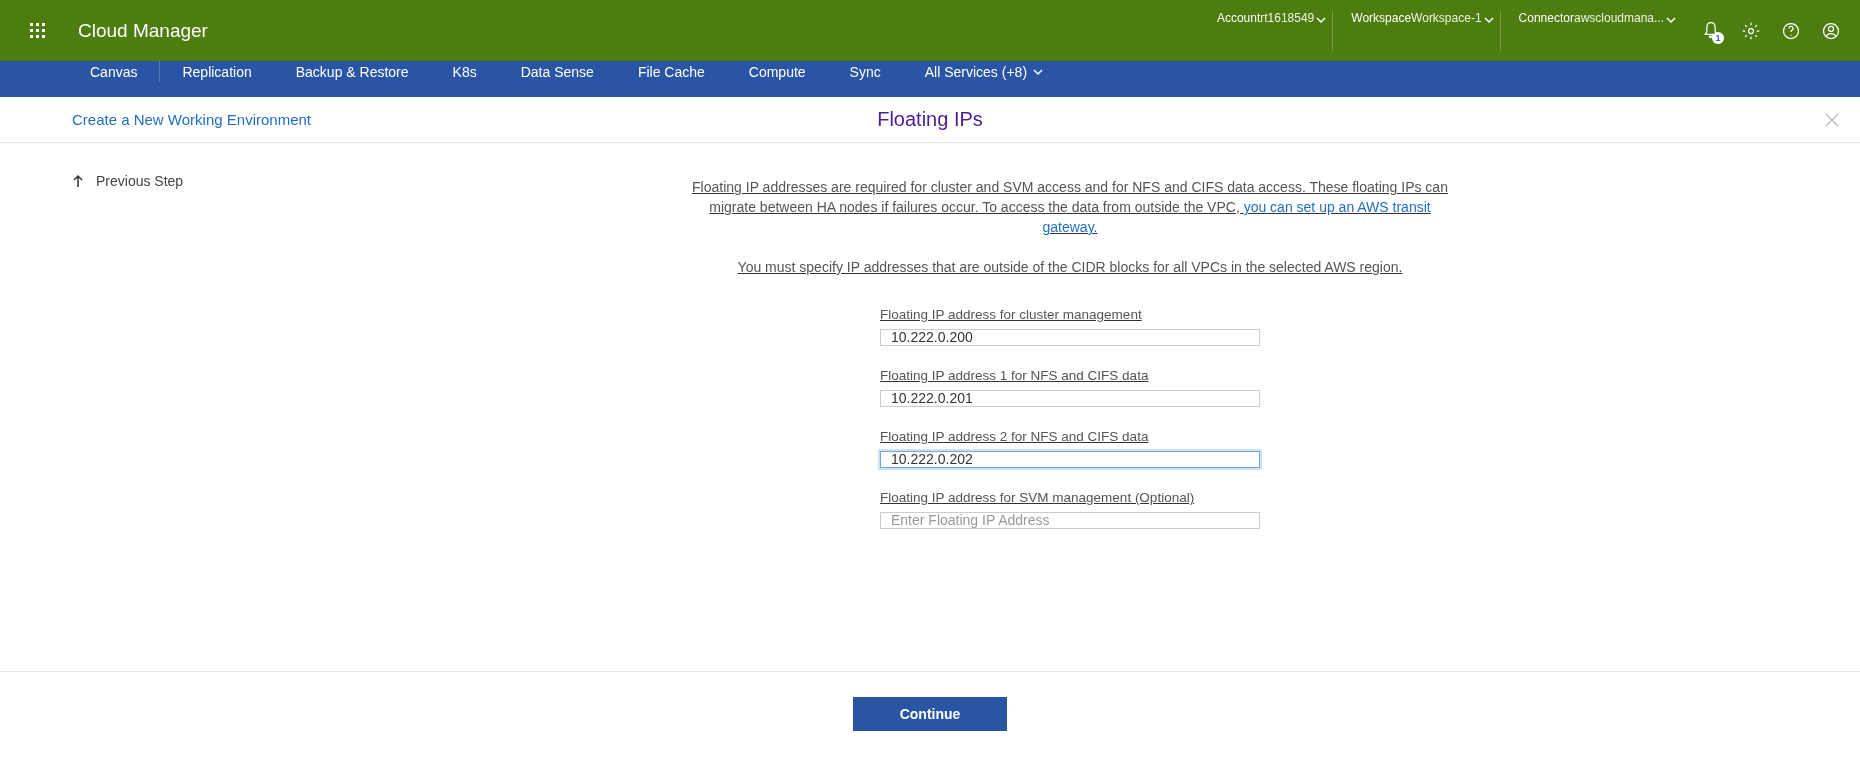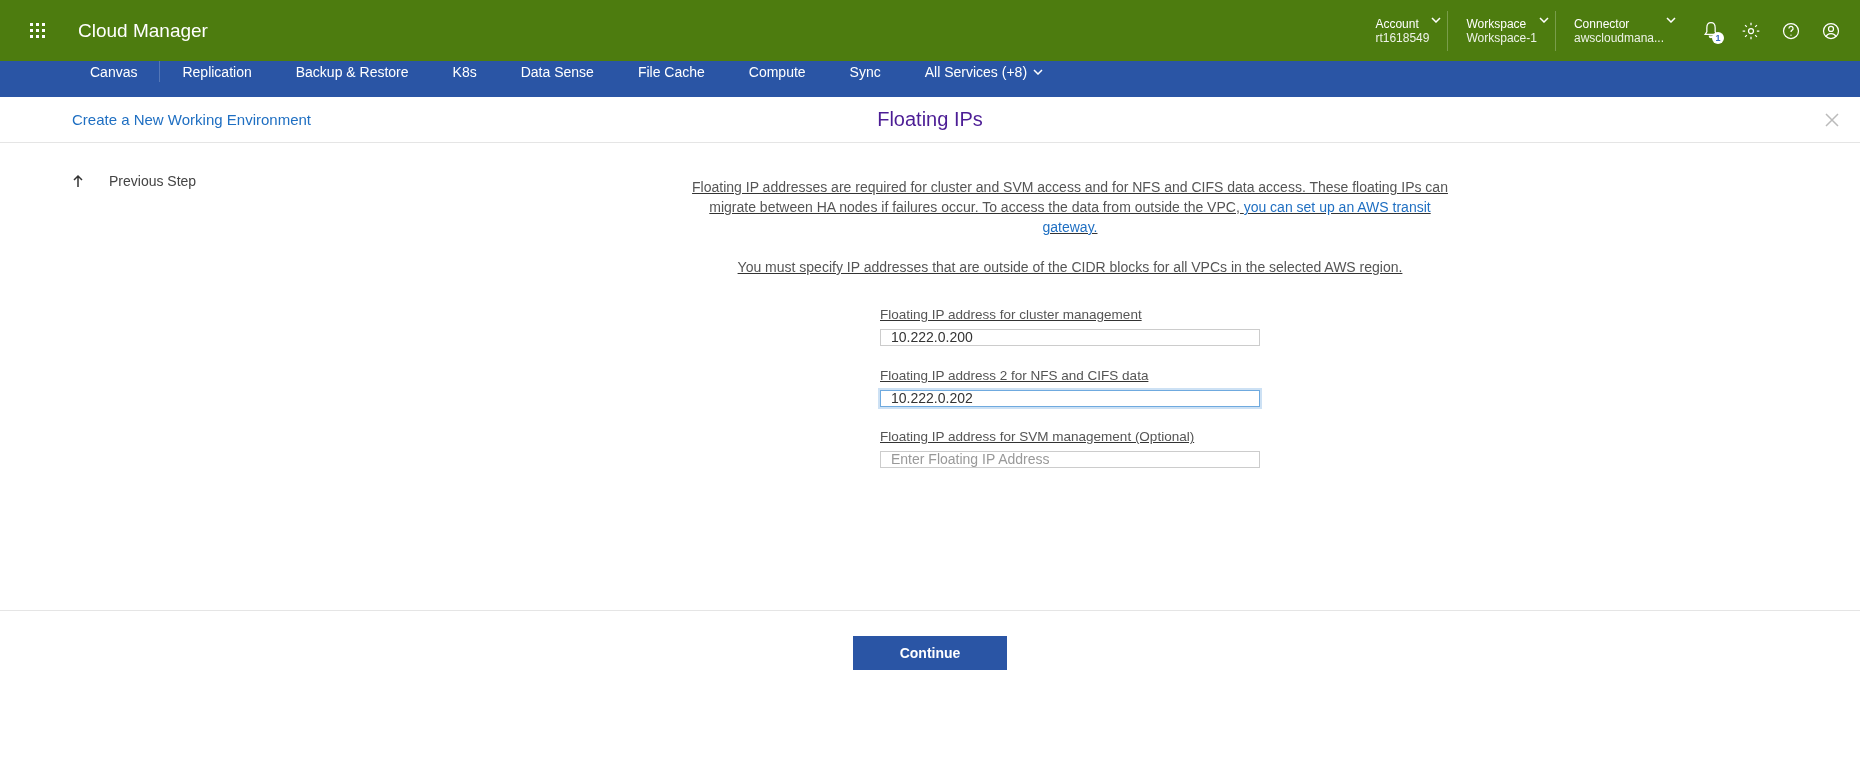--- a/index.html
+++ b/index.html
@@ -13,21 +13,21 @@
     color: #fff;
     display: flex;
     align-items: center;
     padding: 0 18px;
   }
   .apps-icon { width: 40px; display:flex; align-items:center; justify-content:center; margin-right: 20px; }
   .app-title { font-size: 19px; font-weight: 400; }
   .header-spacer { flex: 1; }
   .header-selectors { display:flex; align-items:center; }
   .header-selector {
-    display:flex; flex-direction:column; justify-content:center;
+    display:flex; flex-direction:row; justify-content:center;
     padding: 0 18px; height: 40px; position: relative;
     border-left: 1px solid rgba(255,255,255,0.25);
   }
   .header-selector:first-child { border-left: none; }
   .header-selector .lbl { font-size: 12px; line-height: 14px; }
   .header-selector .val { font-size: 12px; line-height: 14px; color: rgba(255,255,255,0.9); }
   .header-selector .chev { position:absolute; right: 6px; top: 6px; }
   .header-icons { display:flex; align-items:center; gap: 18px; margin-left: 18px; }
   .header-icon { width: 22px; height: 22px; display:flex; align-items:center; justify-content:center; }
   .bell-badge { position:absolute; bottom:-2px; right:-2px; background:#fff; color:#3a6bc5; border-radius:50%; font-size:9px; width:12px; height:12px; display:flex; align-items:center; justify-content:center; font-weight:700;}
@@ -63,21 +63,21 @@
   .sub-header .page-title {
     position:absolute; left:0; right:0; text-align:center;
     font-size: 20px; color: #4c1d95; font-weight: 400;
     pointer-events: none;
   }
   .sub-header .close-x { margin-left:auto; }
 
   
   .main-wrap { display:flex; }
   .left-col { width: 280px; padding: 30px 20px 0 72px; }
-  .prev-step { display:flex; align-items:center; gap: 25px; font-size: 14px; color: #444; cursor:pointer; }
+  .prev-step { display:flex; align-items:center; gap: 12px; font-size: 14px; color: #444; cursor:pointer; }
   .content-col { flex:1; padding: 34px 60px 120px 60px; display:flex; flex-direction:column; align-items:center;text-decoration:underline; }
   .desc { max-width: 780px; text-align:center; font-size: 14px; color:#555; line-height: 20px; }
   .desc a { color:#1f6fc2; text-decoration:none; }
   .desc2 { margin-top: 22px; max-width: 780px; text-align:center; font-size:14px; color:#555; }
 
   .form { margin-top: 32px; width: 380px; }
   .form-group { margin-bottom: 22px; }
   .form-group label { display:block; font-size: 13.5px; color:#555; margin-bottom: 6px; }
   .form-input {
     width: 100%; height: 17px; border:1px solid #ccc; padding: 0 10px;
@@ -227,20 +227,24 @@
       <span>Floating IP addresses are required for cluster and SVM access and for NFS and CIFS data access. These floating IPs can migrate between HA nodes if failures occur. To access the data from outside the VPC, </span><a href="#">you can set up an AWS transit gateway.</a>
     </div>
     <div class="desc2">You must specify IP addresses that are outside of the CIDR blocks for all VPCs in the selected AWS region.</div>
 
     <div class="form">
       <div class="form-group">
         <label>Floating IP address for cluster management</label>
         <input type="text" class="form-input" value="10.222.0.200" style="">
       </div>
       <div class="form-group">
+        <label>Floating IP address 1 for NFS and CIFS data</label>
+        <input type="text" class="form-input" value="10.222.0.201" style="">
+      </div>
+      <div class="form-group">
         <label>Floating IP address 2 for NFS and CIFS data</label>
         <input type="text" class="form-input focused" value="10.222.0.202" style="">
       </div>
       <div class="form-group">
         <label>Floating IP address for SVM management (Optional)</label>
         <input type="text" class="form-input" placeholder="Enter Floating IP Address" style="">
       </div>
     </div>
   </div>
 </div>

